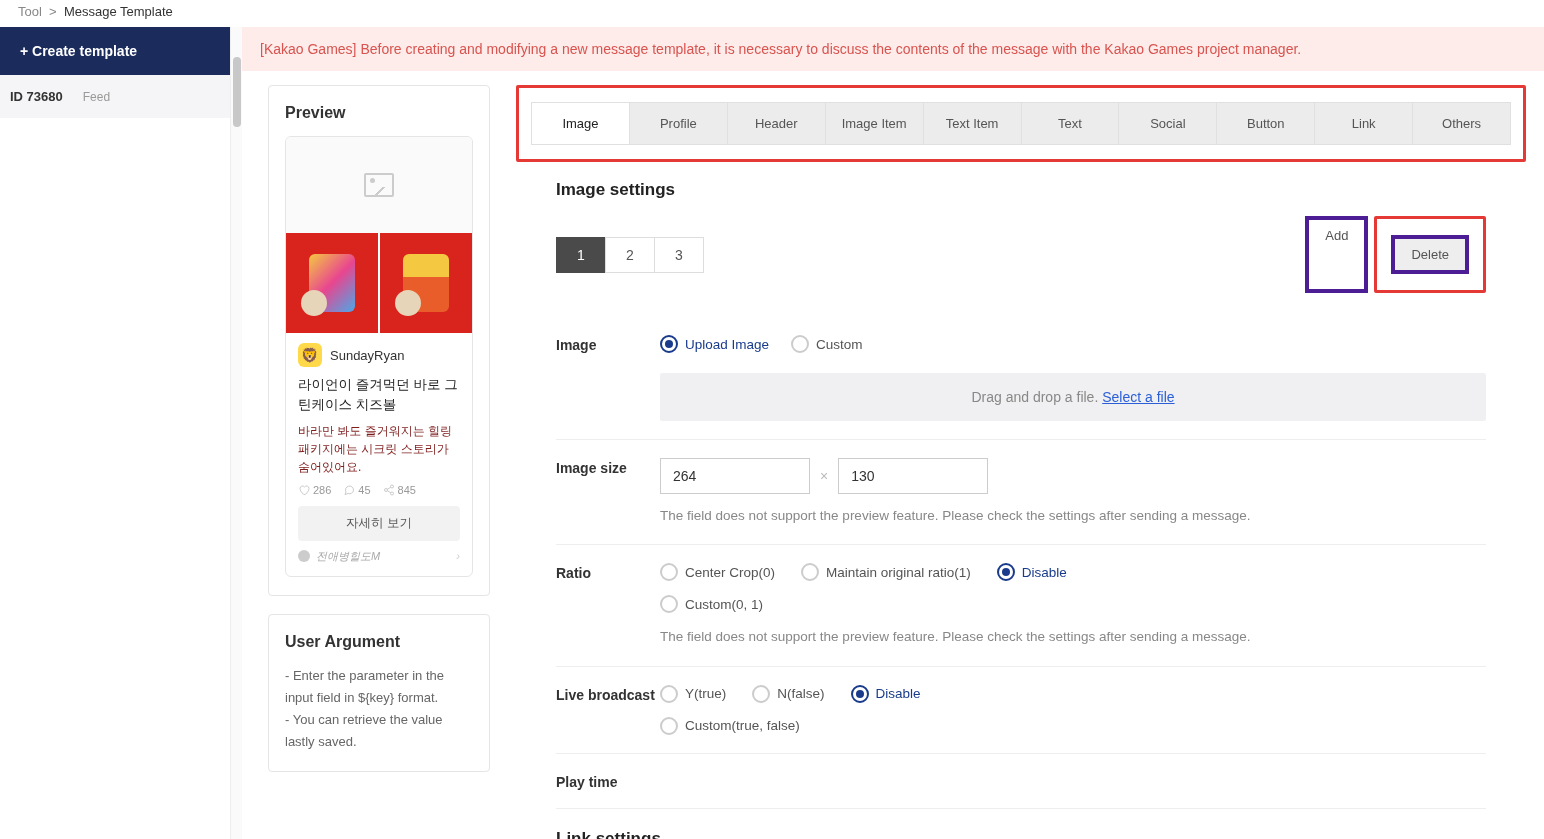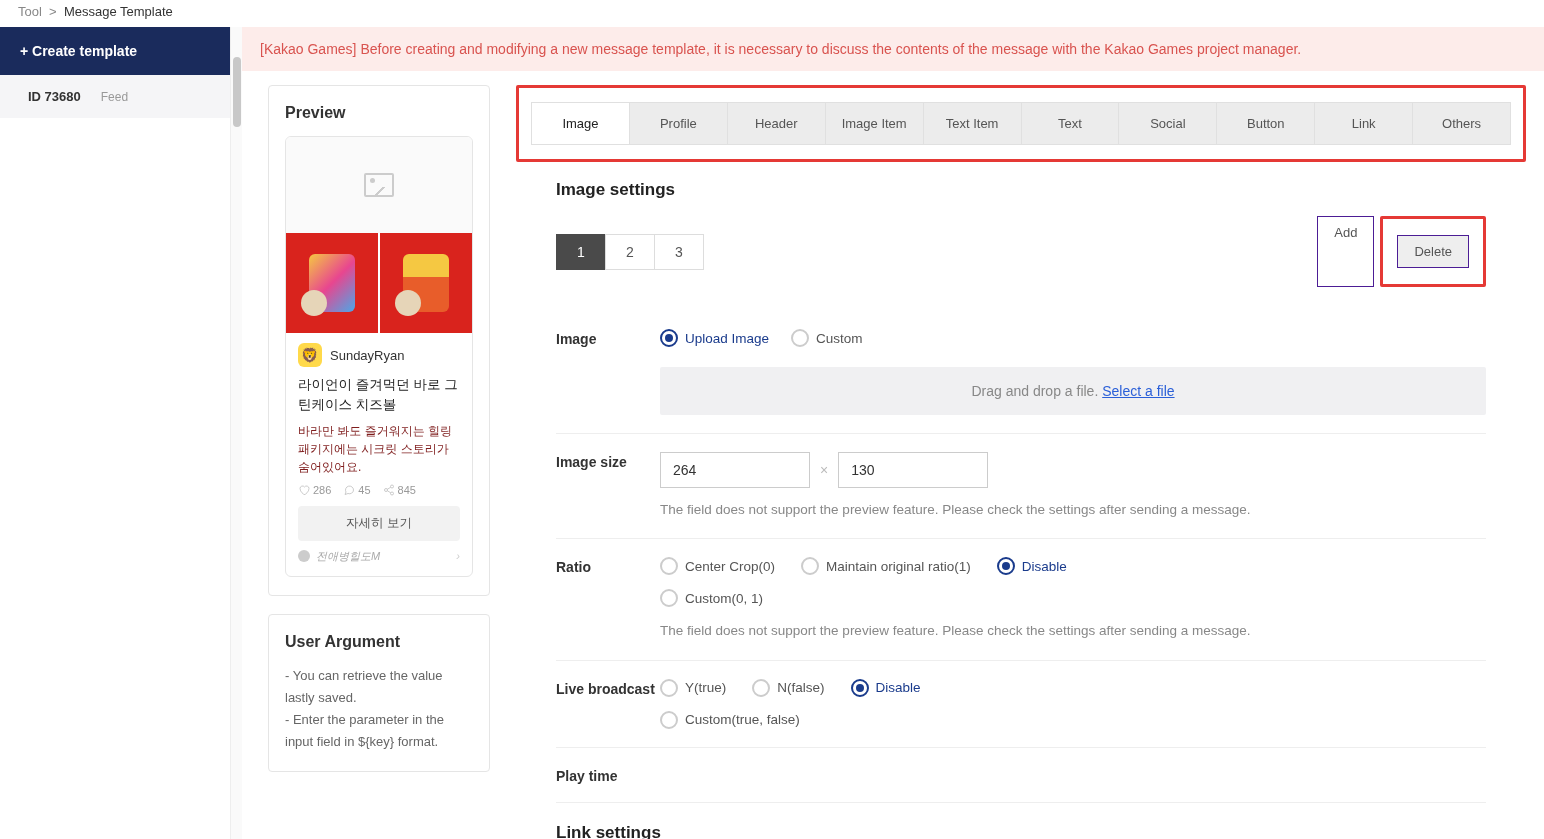--- a/index.html
+++ b/index.html
@@ -5,21 +5,21 @@
 * { box-sizing: border-box; margin: 0; padding: 0; }
 body { font-family: -apple-system, BlinkMacSystemFont, "Segoe UI", Arial, sans-serif; font-size: 14px; color: #333; background: #fff; }
 
 .breadcrumb { padding: 4px 18px 8px; font-size: 13px; color: #888; }
 .breadcrumb .current { color: #333; margin-top: 42px; }
 
 .layout { display: flex; }
 
 .sidebar { width: 230px; flex-shrink: 0; }
 .sidebar-create { background: #1a2b5c; color: #fff; padding: 16px 20px; font-weight: 600; font-size: 14px; cursor: pointer; }
-.sidebar-item { background: #f5f5f7; padding: 14px 28px; font-size: 13px; display: flex; align-items: center; gap: 20px; color: #333; }
+.sidebar-item { background: #f5f5f7; padding: 14px 10px; font-size: 13px; display: flex; align-items: center; gap: 20px; color: #333; }
 .sidebar-item .id { font-weight: 600; }
 .sidebar-item .type { color: #999; font-size: 12px; }
 
 .scroll-track { width: 12px; background: #fafafa; border-left: 1px solid #eee; position: relative; flex-shrink: 0; }
 .scroll-thumb { position: absolute; left: 2px; top: 30px; width: 8px; height: 70px; background: #c8c8c8; border-radius: 4px; }
 
 .main { flex: 1; padding: 0 0 40px 0; }
 
 .alert { background: #fdecea; color: #d9534f; padding: 14px 18px; font-size: 14px; margin: 0 0 14px 0; }
 
@@ -65,21 +65,21 @@
 .tab.active { background: #fff; color: #222; font-weight: 500; }
 
 .settings { padding: 0 40px 0 40px; }
 .section-title { font-weight: 700; font-size: 17px; margin-bottom: 16px; color: #222; }
 
 .item-selector { display: flex; align-items: center; margin-bottom: 24px; }
 .num-btns { display: flex; }
 .num-btn { width: 50px; height: 36px; border: 1px solid #ddd; background: #fff; display: flex; align-items: center; justify-content: center; font-size: 14px; color: #555; margin-right: -1px; cursor: pointer; }
 .num-btn.active { background: #4a4a4a; color: #fff; border-color: #4a4a4a; }
 .selector-actions { margin-left: auto; display: flex; gap: 0; }
-.sel-btn { padding: 8px 16px; background: #eee; border: 1px solid #4c1d95; font-size: 13px; color: #555; cursor: pointer; }
+.sel-btn { padding: 8px 16px; background: #eee; border: 4px solid #4c1d95; font-size: 13px; color: #555; cursor: pointer; }
 .sel-btn.add { background: #fff; margin-right: 6px; }
 .delete-highlight { border: 3px solid #e53935; border-radius: 2px; padding: 16px 14px; display: flex; align-items: center; }
 
 .field-row { display: flex; padding: 18px 0; border-bottom: 1px solid #eee; }
 .field-label { width: 104px; flex-shrink: 0; font-size: 14px; font-weight: 600; color: #333; padding-top: 2px; }
 .field-body { flex: 1; }
 
 .radios { display: flex; flex-wrap: wrap; gap: 22px; align-items: center; margin-bottom: 20px; }
 .radio { display: flex; align-items: center; gap: 7px; font-size: 13.5px; color: #555; cursor: pointer; }
 .radio .r { width: 18px; height: 18px; border: 2px solid #ccc; border-radius: 50%; position: relative; flex-shrink: 0; }
@@ -182,22 +182,22 @@
                 <span>전애병힐도M</span>
                 <span class="chev">›</span>
               </div>
             </div>
           </div>
         </div>
 
         <div class="panel">
           <div class="panel-title">User Argument</div>
           <div class="ua-text">
+            <div>- Enter the parameter in the input field in ${key} format.</div>
             <div>- You can retrieve the value lastly saved.</div>
-            <div>- Enter the parameter in the input field in ${key} format.</div>
           </div>
         </div>
       </div>
 
       <div class="right-col">
         <div class="tabs-highlight">
           <div class="tabs">
             <div class="tab active">Image</div>
             <div class="tab">Profile</div>
             <div class="tab">Header</div>

